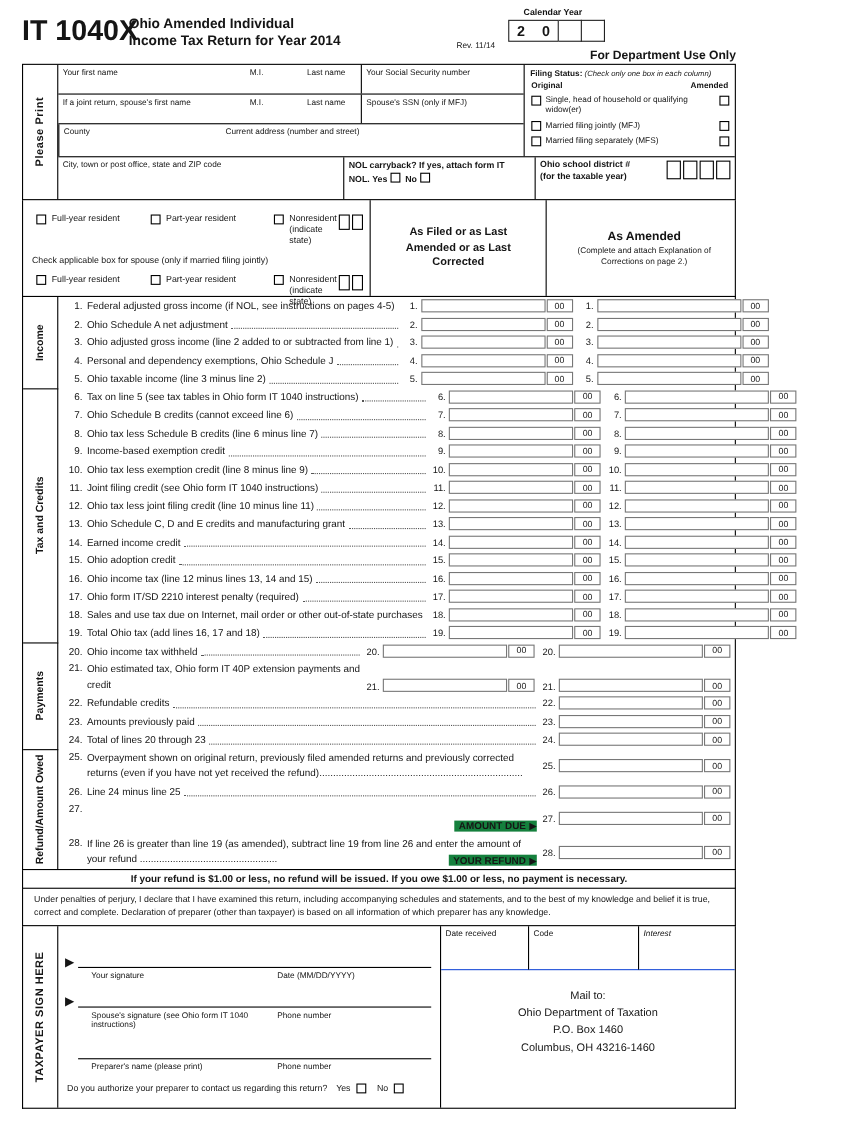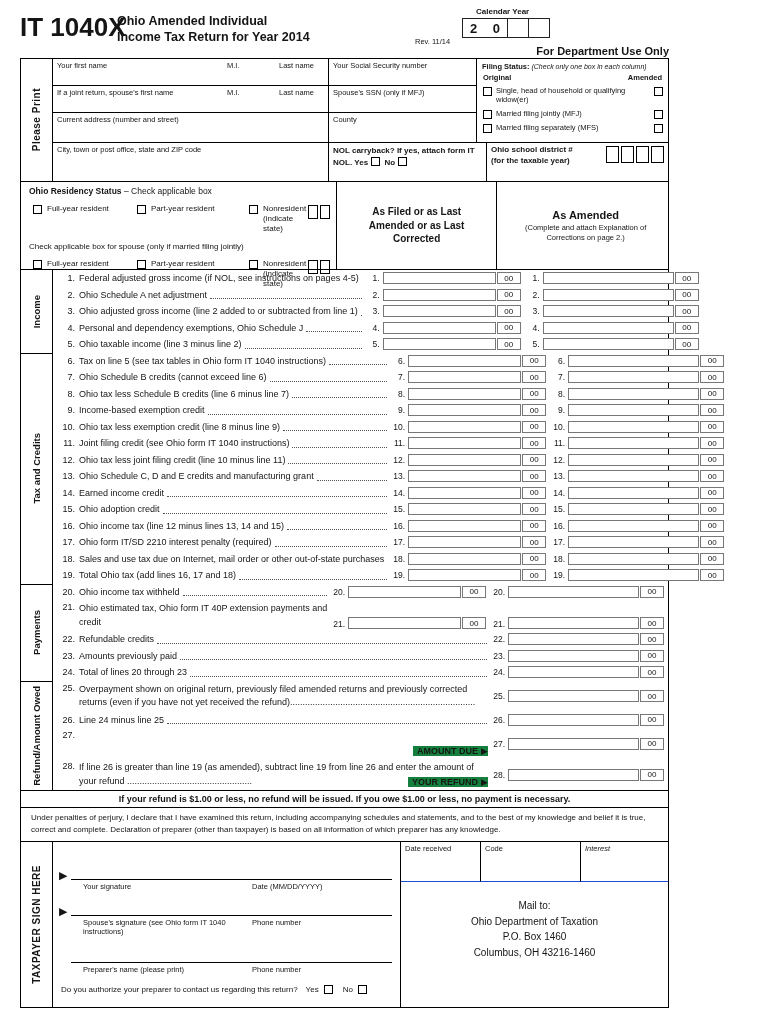--- a/index.html
+++ b/index.html
@@ -40,21 +40,21 @@
   .ln-label { position:absolute; left:226px; top:2px; }
   .ssn-cell { width:148px; border-left:1px solid #000; }
   .fs-panel { width:192px; border-left:1px solid #000; padding:3px 5px 2px 5px; }
   .fs-hdr { font-size:7px; }
   .fs-hdr .b { font-size:7.5px; }
   .fs-cols { display:flex; justify-content:space-between; font-size:7.5px; font-weight:bold; margin:2px 1px 0 1px; }
   .fs-opt { display:flex; align-items:flex-start; margin-top:4px; font-size:7.5px; }
   .fs-opt .cb { margin:1px 4px 0 1px; }
   .fs-opt .cb.r { margin:1px 0 0 4px; }
   .fs-opt .txt { flex:1; line-height:1.25; }
-  .row4 { display:flex; height:38px; }
+  .row4 { display:flex; height:38px;gap:16px; }
   .city-cell { flex:1; }
   .nol-cell { width:158px; border-left:1px solid #000; font-size:8px; line-height:1.45; }
   .nol-cell .cb { margin:0 2px -1px 3px; }
   .sd-cell { width:182px; border-left:1px solid #000; }
   .sd-flex { display:flex; }
   .sd-text { flex:1; font-size:8px; line-height:1.35; }
   .sd-boxes { display:flex; padding-top:1px; }
   .sdbox { width:13px; height:17px; border:1px solid #000; margin-left:2px; }
 
   
@@ -175,25 +175,25 @@
             <div class="cell name-cell">
               <span>If a joint return, spouse's first name</span>
               <span class="mi-label">M.I.</span>
               <span class="ln-label">Last name</span>
             </div>
             <div class="cell ssn-cell">
               <span>Spouse's SSN (only if MFJ)</span>
             </div>
           </div>
           <div class="trow t3">
+            <div class="cell ssn-cell">
+              <span>County</span>
+            </div>
             <div class="cell name-cell">
               <span>Current address (number and street)</span>
-            </div>
-            <div class="cell ssn-cell">
-              <span>County</span>
             </div>
           </div>
         </div>
         <div class="fs-panel">
           <div class="fs-hdr">
             <span class="b">Filing Status:</span>
             <span class="i">(Check only one box in each column)</span>
           </div>
           <div class="fs-cols">
             <span>Original</span>
@@ -238,24 +238,20 @@
               <span class="sdbox"></span>
             </div>
           </div>
         </div>
       </div>
     </div>
   </div>
 
   <div class="res-block">
     <div class="res-left">
-      <div class="res-title">
-        <span class="b">Ohio Residency Status</span>
-        <span>– Check applicable box</span>
-      </div>
       <div class="res-opts">
         <div class="res-opt opt1">
           <span class="cb"></span>
           <span>Full-year resident</span>
         </div>
         <div class="res-opt opt2">
           <span class="cb"></span>
           <span>Part-year resident</span>
         </div>
         <div class="res-opt opt3">

